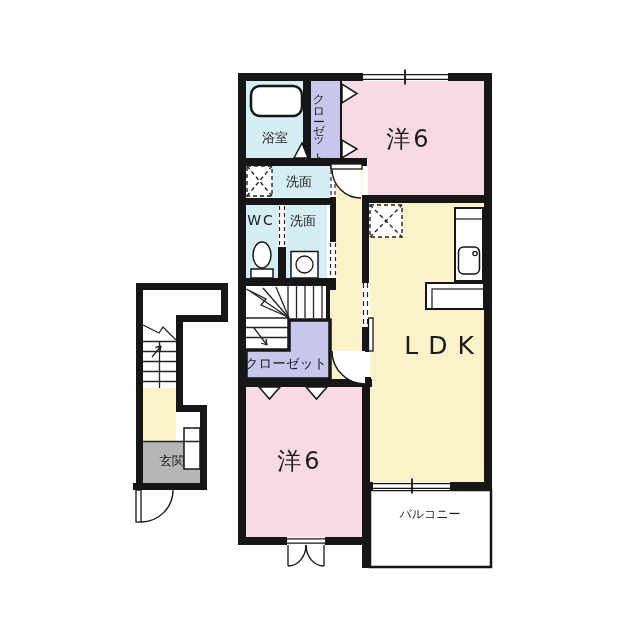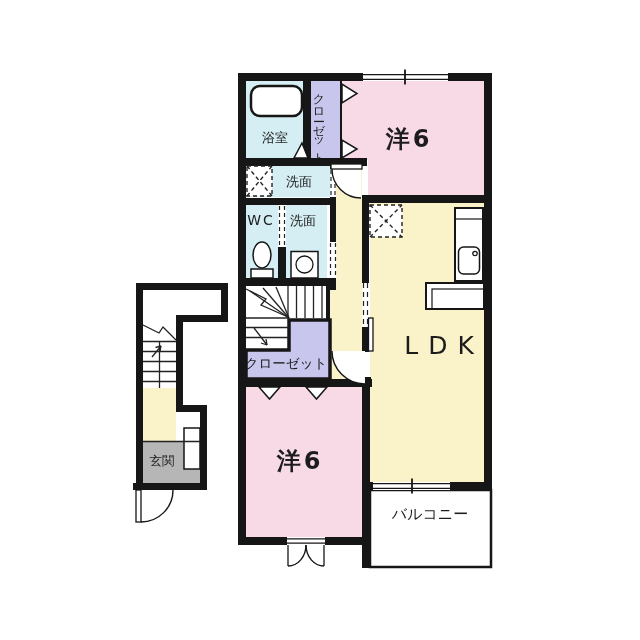--- a/index.html
+++ b/index.html
@@ -7,21 +7,21 @@
     position:relative;width:640px;height:640px;background:#fff;overflow:hidden;
     font-family:"DejaVu Sans",sans-serif;color:#111;
   }
   .stage svg{position:absolute;left:0;top:0;}
   .lbl{
     position:absolute;transform:translate(-50%,-50%);
     white-space:nowrap;color:#1c1c1c;line-height:1;
     font-family:"DejaVu Sans",sans-serif;
   }
   .lbl.small{font-size:13px;font-weight:500;}
-  .lbl.room{font-size:24px;font-weight:700;letter-spacing:3px;text-align:center;}
+  .lbl.room{font-size:24px;font-weight:400;letter-spacing:3px;text-align:center;}
   .lbl.ldk{font-size:25px;font-weight:500;letter-spacing:10px;margin-left:11px;}
   .lbl.ldkarea{font-size:24px;font-weight:500;letter-spacing:7px;}
   .lbl.vert{
     transform:none;writing-mode:vertical-rl;text-orientation:upright;
     font-size:12px;font-weight:500;letter-spacing:1px;
   }
 </style>
 </head>
 <body>
 
@@ -236,15 +236,15 @@
 
   <div class="lbl small" style="left:275px;top:137px;">浴室</div>
   <div class="lbl vert" style="left:313px;top:85px;">クローゼット</div>
   <div class="lbl room" style="left:409px;top:139px;">洋6</div>
   <div class="lbl small" style="left:299px;top:181px;">洗面</div>
   <div class="lbl small" style="left:261px;top:220px;letter-spacing:2px;font-size:14px;">WC</div>
   <div class="lbl small" style="left:303px;top:220px;">洗面</div>
   <div class="lbl small" style="left:286px;top:364px;font-size:13.5px;">クローゼット</div>
   <div class="lbl room" style="left:300px;top:461px;">洋6</div>
   <div class="lbl ldk" style="left:433px;top:345px;">LDK</div>
-  <div class="lbl small" style="left:430px;top:514px;font-size:15px;">バルコニー</div>
-  <div class="lbl small" style="left:162px;top:461px;font-size:12.5px;">玄関</div>
+  <div class="lbl small" style="left:430px;top:514px;font-size:12px;">バルコニー</div>
+  <div class="lbl small" style="left:172px;top:461px;font-size:12.5px;">玄関</div>
 </div>
 
 </body></html>

